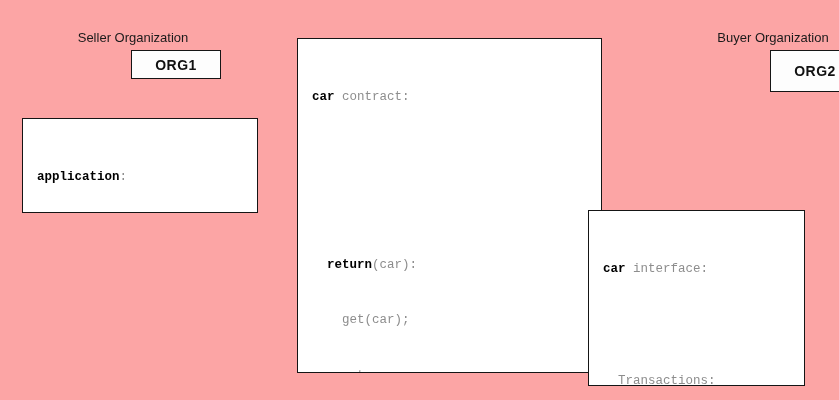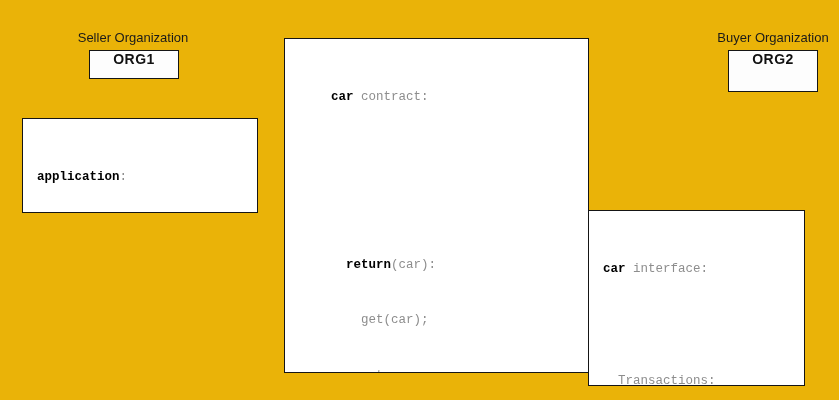--- a/index.html
+++ b/index.html
@@ -4,46 +4,47 @@
 <style>
   html, body {
     margin: 0;
     padding: 0;
     background: #ffffff;
   }
   #canvas {
     position: relative;
     width: 839px;
     height: 400px;
-    background: #eab308;
+    background: #fca5a5;
     overflow: hidden;
     font-family: "Liberation Sans", sans-serif;
   }
   
   .org-label {
     position: absolute;
     font-family: "Liberation Sans", sans-serif;
     font-size: 13px;
     color: #1a1a1a;
     white-space: nowrap;
     text-align: center;
   }
   .org-box {
     position: absolute;
     border: 1.6px solid #151515;
     background: #fdfdfd;
     display: flex;
-    align-items: flex-start;
+    align-items: center;
     justify-content: center;
     font-family: "Liberation Sans", sans-serif;
     font-weight: bold;
     font-size: 14px;
     letter-spacing: 0.5px;
     color: #111111;
     box-sizing: border-box;
+    margin-left: 42px;
   }
   
   .code-box {
     position: absolute;
     border: 1.6px solid #151515;
     background: #ffffff;
     box-sizing: border-box;
     font-family: "Liberation Mono", "DejaVu Sans Mono", monospace;
     font-size: 12.5px;
     line-height: 18.6px;
@@ -65,21 +66,21 @@
   .blank {
     height: 18.6px;
   }
   
   #seller-label   { left: 53px;  top: 30px;  width: 160px; }
   #seller-org-box { left: 89px;  top: 50px;  width: 90px;  height: 29px; }
   #buyer-label    { left: 693px; top: 30px;  width: 160px; }
   #buyer-org-box  { left: 728px; top: 50px;  width: 90px;  height: 42px; }
 
   #application-box { left: 22px;  top: 118px; width: 236px; height: 95px; }
-  #contract-box    { left: 284px; top: 38px;  width: 305px; height: 335px; padding-left: 32px; }
+  #contract-box    { left: 297px; top: 38px;  width: 305px; height: 335px; }
   #interface-box   { left: 588px; top: 210px; width: 217px; height: 176px; }
 </style>
 </head>
 <body>
 
 <div id="canvas">
 
   <div class="org-label" id="seller-label">Seller Organization</div>
   <div class="org-box" id="seller-org-box">
     <span>ORG1</span>

